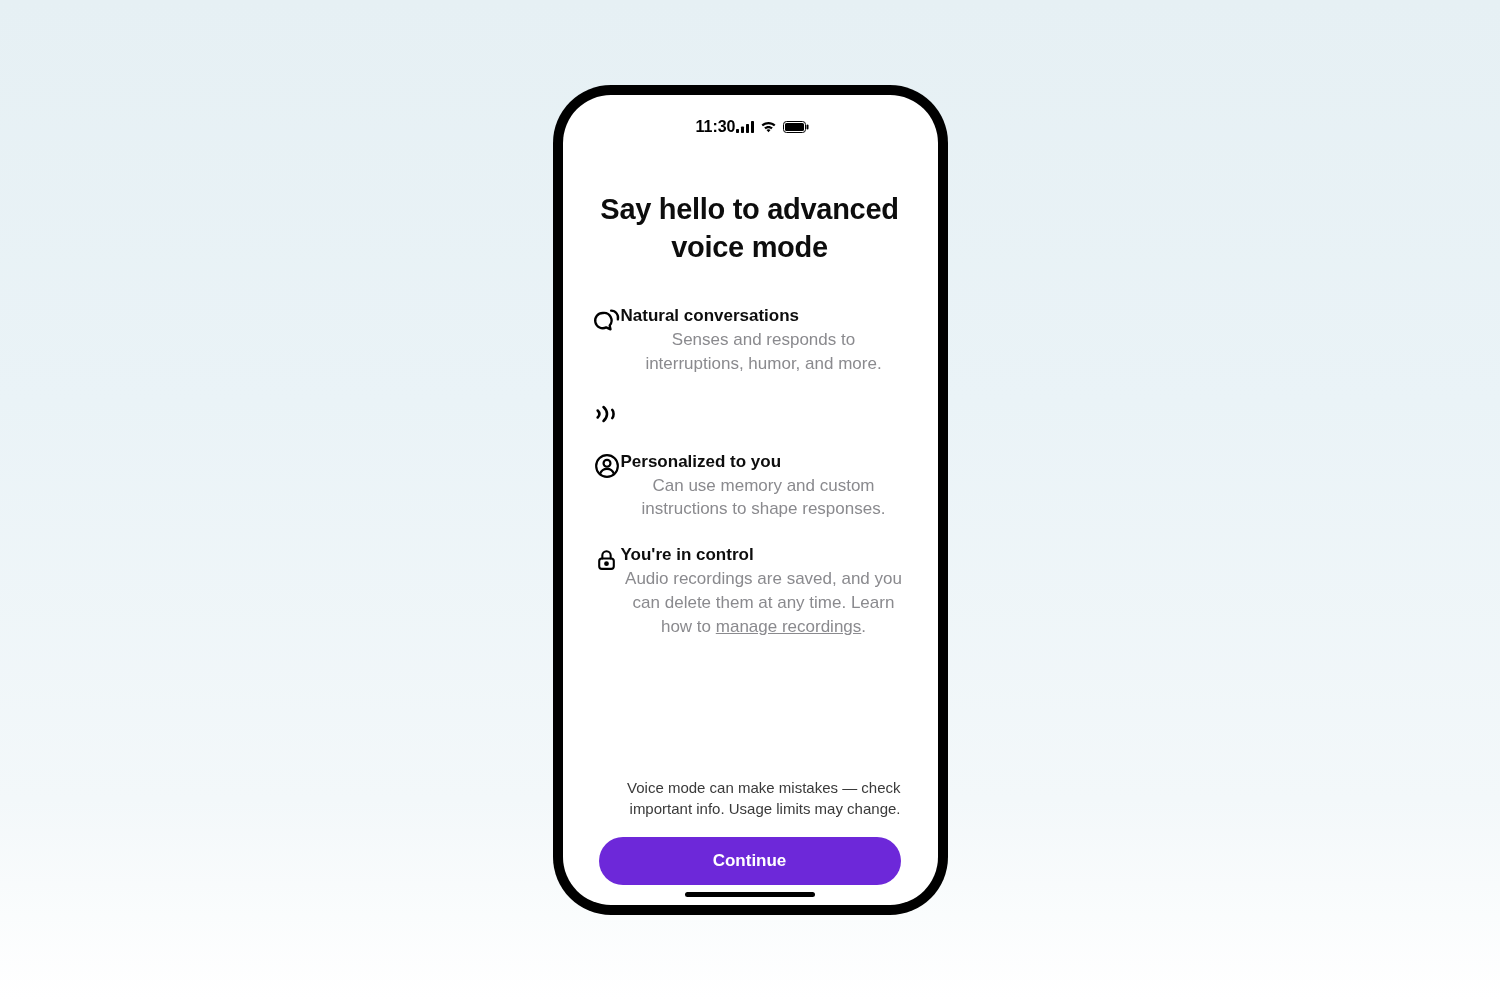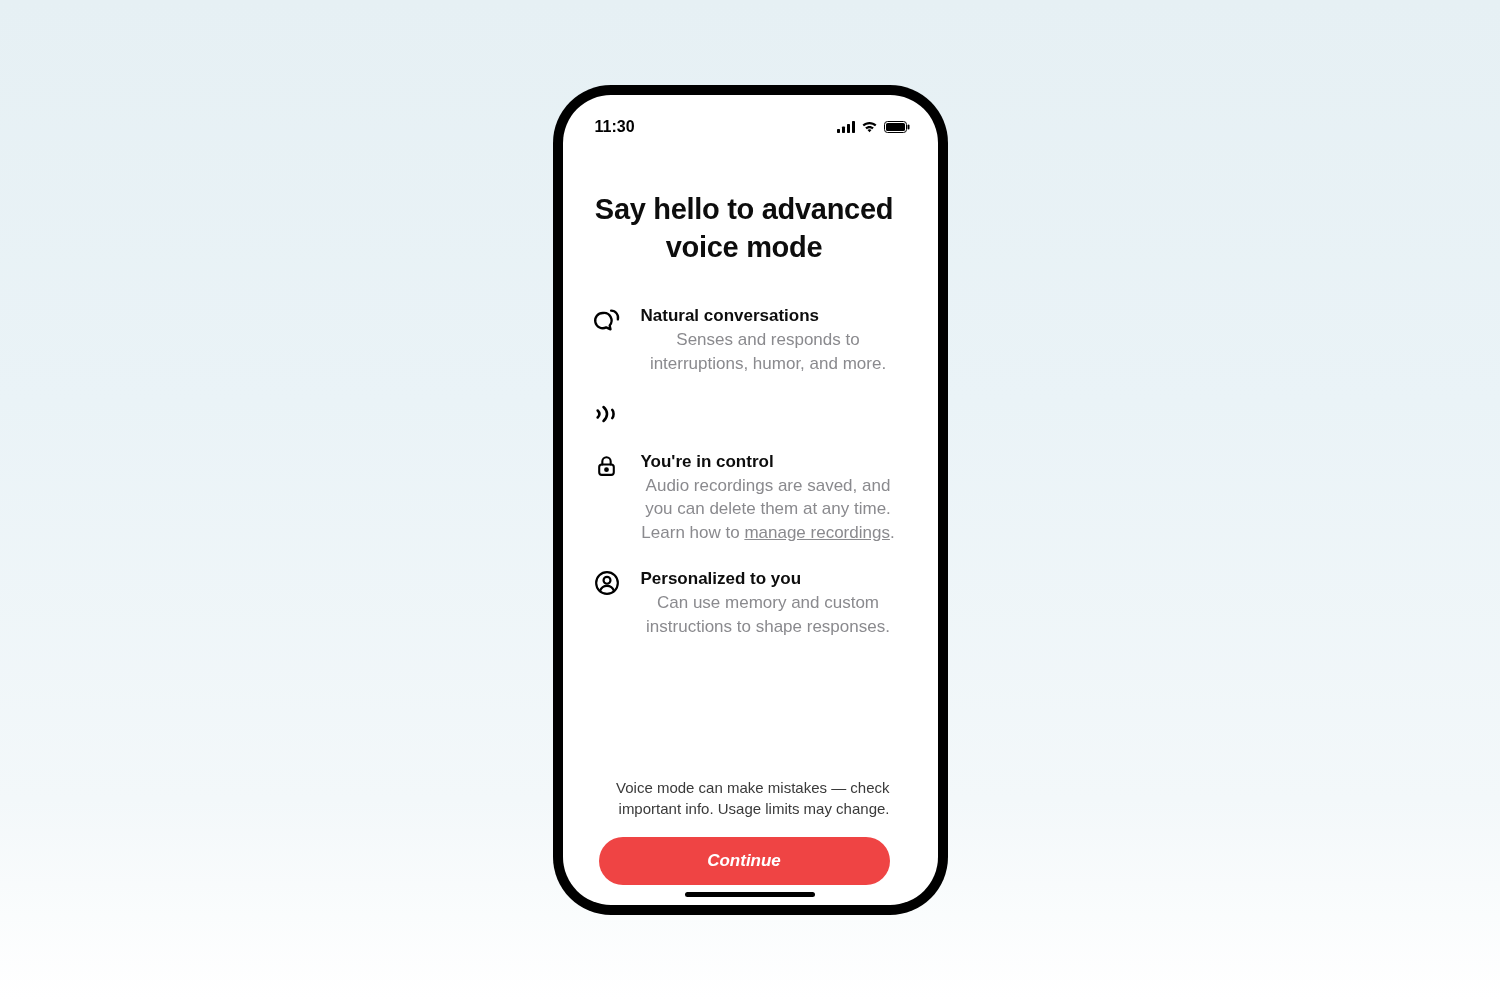--- a/index.html
+++ b/index.html
@@ -29,35 +29,35 @@
       border-radius: 48px;
       overflow: hidden;
       display: flex;
       flex-direction: column;
       position: relative;
     }
     .status-bar {
       height: 48px;
       display: flex;
       align-items: center;
-      justify-content: space-between;
+      justify-content: center;
       padding: 0 28px 0 32px;
       font-weight: 600;
       font-size: 16px;
       color: #000;
       margin-top: 8px;
     }
     .status-right {
       display: flex;
       align-items: center;
       gap: 6px;
     }
     .content {
       flex: 1;
-      padding: 20px 42px 0 30px;
+      padding: 20px 31px 0 30px;
       display: flex;
       flex-direction: column;
     }
     h1.title {
       font-size: 29px;
       font-weight: 700;
       text-align: center;
       line-height: 1.3;
       color: #0d0d0d;
       margin-top: 20px;
@@ -65,21 +65,20 @@
       letter-spacing: -0.3px;
     }
     .features {
       display: flex;
       flex-direction: column;
       gap: 22px;
     }
     .feature {
       display: flex;
       align-items: flex-start;
-      gap: 20px;
     }
     .feature-icon {
       width: 28px;
       height: 28px;
       flex-shrink: 0;
       margin-top: 2px;
       color: #111;
       display: flex;
       align-items: center;
       justify-content: center;
@@ -112,28 +111,27 @@
     .disclaimer {
       font-size: 15px;
       color: #3a3a3a;
       text-align: right;
       line-height: 1.4;
       margin-bottom: 18px;
     }
     .continue-btn {
       width: 100%;
       height: 48px;
-      background: #ef4444;
+      background: #6d28d9;
       color: #fff;
       border: none;
       border-radius: 26px;
       font-size: 17px;
       font-weight: 600;
       cursor: pointer;
-      font-style: italic;
     }
     .home-indicator {
       position: absolute;
       bottom: 8px;
       left: 50%;
       transform: translateX(-50%);
       width: 130px;
       height: 5px;
       background: #000;
       border-radius: 3px;
@@ -195,43 +193,43 @@
             <svg width="28" height="28" viewBox="0 0 24 24" fill="none" stroke="#000" stroke-width="2.2" stroke-linecap="round">
               <path d="M4 9 C6 11 6 13 4 15"></path>
               <path d="M9 6 C13 9.5 13 14.5 9 18"></path>
               <path d="M16.5 8.5 C18 10 18 14 16.5 15.5"></path>
             </svg>
           </span>
         </div>
 
         <div class="feature">
           <span class="feature-icon">
+            <svg width="26" height="26" viewBox="0 0 24 24" fill="none" stroke="#000" stroke-width="2" stroke-linecap="round" stroke-linejoin="round">
+              <circle cx="12" cy="12" r="10"></circle>
+              <circle cx="12" cy="9.5" r="3.2"></circle>
+              <path d="M5.5 19.5 c1.2-3.2 4-4.8 6.5-4.8 s5.3 1.6 6.5 4.8"></path>
+            </svg>
+          </span>
+          <div class="feature-text">
+            <div class="feature-title">Personalized to you</div>
+            <div class="feature-desc">Can use memory and custom instructions to shape responses.</div>
+          </div>
+        </div>
+
+        <div class="feature">
+          <span class="feature-icon">
             <svg width="25" height="25" viewBox="0 0 24 24" fill="none" stroke="#000" stroke-width="2" stroke-linecap="round" stroke-linejoin="round">
               <rect x="5" y="11" width="14" height="10" rx="2.5"></rect>
               <path d="M8 11 V8 a4 4 0 0 1 8 0 v3"></path>
               <circle cx="12" cy="16" r="1.3" fill="#000"></circle>
             </svg>
           </span>
           <div class="feature-text">
             <div class="feature-title">You're in control</div>
             <div class="feature-desc"><span>Audio recordings are saved, and you can delete them at any time. Learn how to </span><span class="link">manage recordings</span><span>.</span></div>
-          </div>
-        </div>
-
-        <div class="feature">
-          <span class="feature-icon">
-            <svg width="26" height="26" viewBox="0 0 24 24" fill="none" stroke="#000" stroke-width="2" stroke-linecap="round" stroke-linejoin="round">
-              <circle cx="12" cy="12" r="10"></circle>
-              <circle cx="12" cy="9.5" r="3.2"></circle>
-              <path d="M5.5 19.5 c1.2-3.2 4-4.8 6.5-4.8 s5.3 1.6 6.5 4.8"></path>
-            </svg>
-          </span>
-          <div class="feature-text">
-            <div class="feature-title">Personalized to you</div>
-            <div class="feature-desc">Can use memory and custom instructions to shape responses.</div>
           </div>
         </div>
 
       </div>
 
       <div class="footer">
         <div class="disclaimer">Voice mode can make mistakes — check important info. Usage limits may change.</div>
         <button class="continue-btn">Continue</button>
       </div>
     </div>

